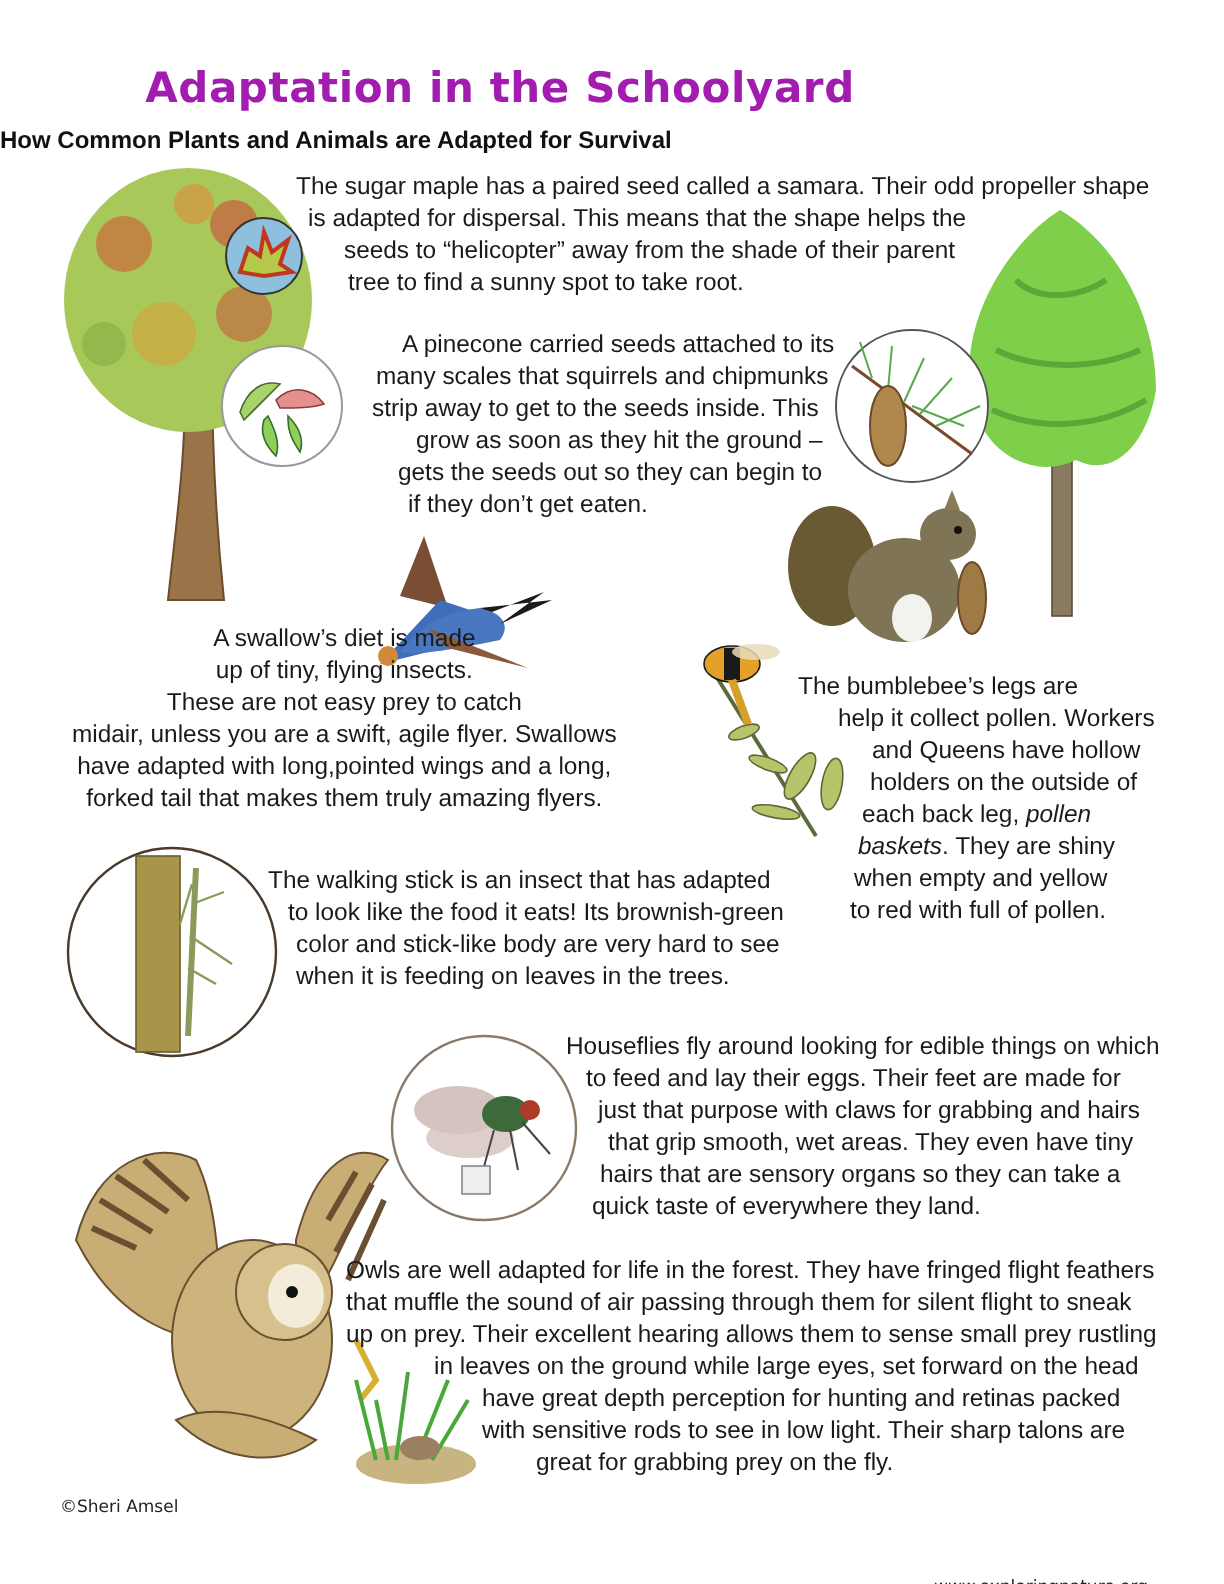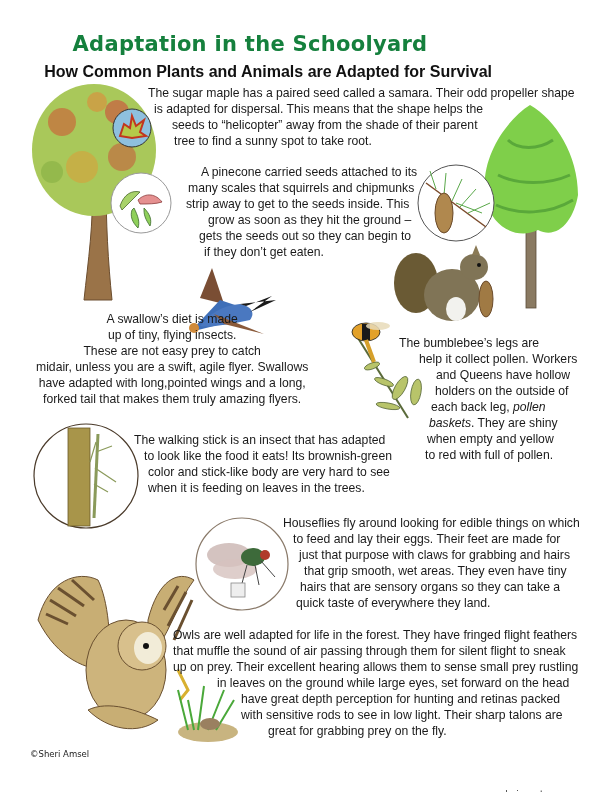--- a/index.html
+++ b/index.html
@@ -1,22 +1,22 @@
 <!DOCTYPE html>
 <html><head>
 <meta charset="utf-8">
 <style>
   html, body { margin:0; padding:0; background:#ffffff; }
   body { width:612px; height:792px; position:relative; overflow:hidden;
          font-family:"Liberation Sans", sans-serif; color:#1a1a1a; }
   .abs { position:absolute; }
   .title { left:0; width:500px; top:32px; text-align:center;
-           font-family:"DejaVu Sans", sans-serif; font-size:21px; font-weight:bold; letter-spacing:0.3px; color:#15803d; }
-  .subtitle { left:0; width:492px; top:63px; text-align:right;
-              font-family:"Liberation Sans", sans-serif; font-size:16px; font-weight:bold; color:#111; }
+           font-family:"DejaVu Sans", sans-serif; font-size:21px; font-weight:bold; letter-spacing:0.3px; color:#a21caf; }
+  .subtitle { left:0; width:492px; top:63px; text-align:left;
+              font-family:"Liberation Sans", sans-serif; font-size:12px; font-weight:bold; color:#111; }
   .para { font-size:12.2px; line-height:16px; color:#1a1a1a; white-space:nowrap; }
   .para div { white-space:nowrap; }
   .footer { font-family:"DejaVu Sans", sans-serif; font-size:8.5px; color:#222; }
   .illus svg { display:block; }
 </style>
 </head>
 <body>
 
 <div class="abs title">Adaptation in the Schoolyard</div>
 <div class="abs subtitle">How Common Plants and Animals are Adapted for Survival</div>

